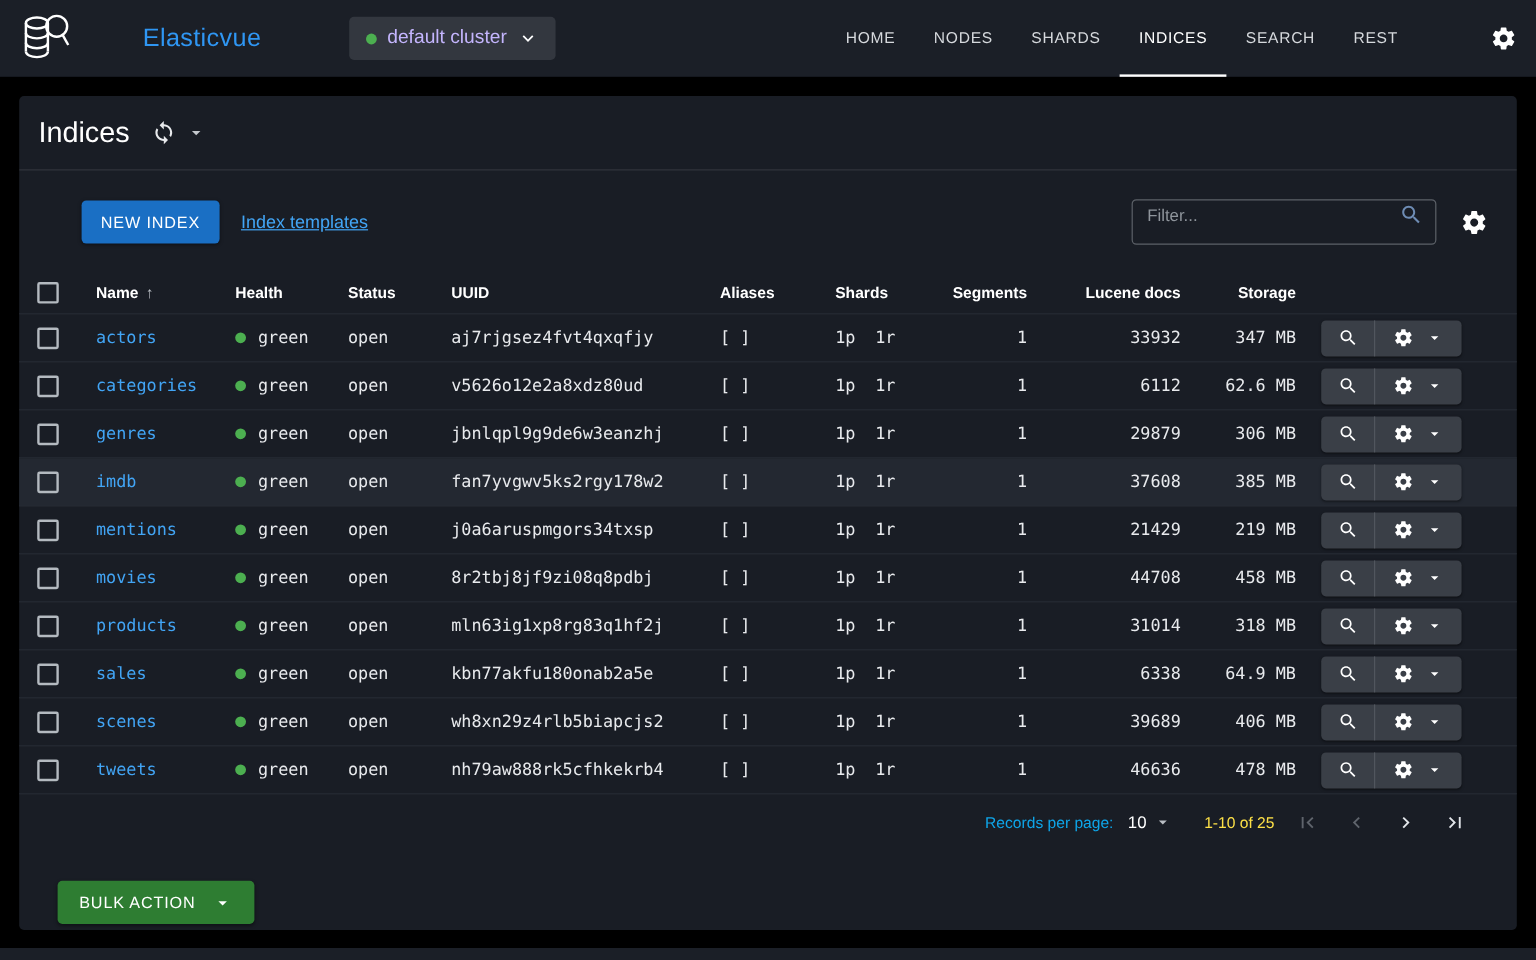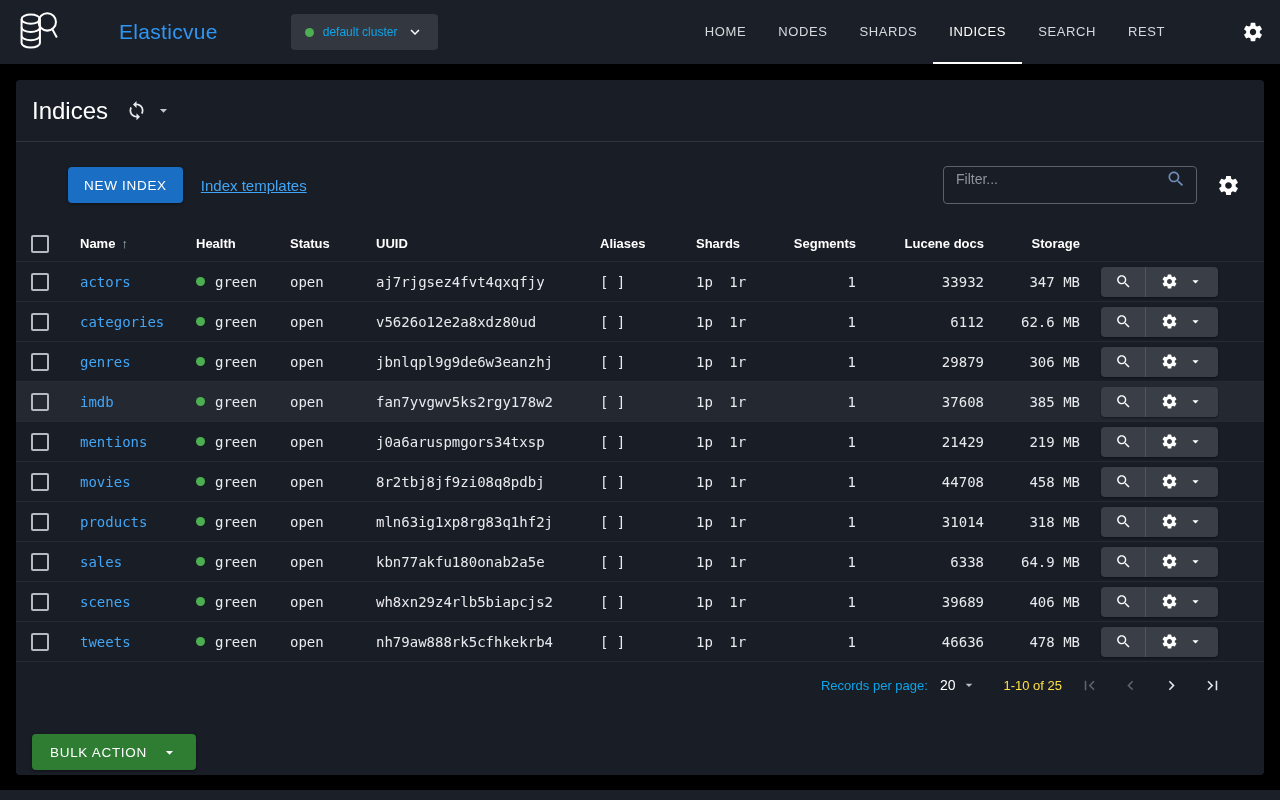--- a/index.html
+++ b/index.html
@@ -28,21 +28,21 @@
     height:64px; background:var(--navbar-bg);
     display:flex; align-items:center; padding:0 16px;
     box-shadow:0 2px 4px rgba(0,0,0,.5);
     position:relative; z-index:2;gap:47px;
   }
   .logo{ width:46px; height:46px; display:flex; align-items:center; justify-content:center; }
   .brand-name{ color:#2f96f3; font-size:21px; margin-left:10px; letter-spacing:.3px; }
   .cluster-btn{
     margin-left:26px; background:#33373f; border:none; border-radius:4px;
     height:36px; padding:0 14px; display:flex; align-items:center; gap:9px;
-    color:#0ea5e9; font-size:12px; cursor:pointer; font-family:inherit;
+    color:#c4b5fd; font-size:16px; cursor:pointer; font-family:inherit;
   }
   .dot{ width:9px; height:9px; border-radius:50%; background:var(--green); }
   .nav-items{ margin-left:auto; display:flex; align-items:stretch; height:64px; }
   .nav-item{
     display:flex; align-items:center; padding:0 16px; font-size:13px;
     letter-spacing:.6px; color:#d6d9dd; cursor:pointer; border-bottom:2px solid transparent;
     font-weight:500;
   }
   .nav-item.active{ color:#fff; border-bottom-color:#fff; }
   .nav-gear{ margin-left:14px; display:flex; align-items:center; cursor:pointer; }
@@ -122,20 +122,21 @@
   .pg-btn{ background:none; border:none; margin-left:14px; cursor:pointer; display:flex; padding:4px; }
   .pg-btn.disabled{ cursor:default; }
 
   
   .bulk-row{ padding:26px 16px 0 16px; }
   .bulk-btn{
     background:var(--bulk-green); color:#fff; border:none; border-radius:4px;
     height:36px; padding:0 18px; font-size:13.5px; font-weight:500; letter-spacing:.7px;
     cursor:pointer; font-family:inherit; display:flex; align-items:center; gap:14px;
     box-shadow:0 1px 3px rgba(0,0,0,.4);
+    margin-left:16px;
   }
 
   .app-footer{
     position:absolute; bottom:0; left:0; width:1280px; height:10px;
     background:var(--navbar-bg);
   }
 </style>
 </head>
 <body>
 
@@ -552,21 +553,21 @@
               </svg>
           </button>
         </div>
       </div>
     </div>
   </div>
 
   <div class="pagination">
     <span class="rpp-label">Records per page:</span>
     <span class="rpp-select">
-      <span class="rpp-value">20</span>
+      <span class="rpp-value">10</span>
       <svg width="16" height="16" viewBox="0 0 24 24" fill="#b9bec4">
           <path d="M7 10l5 5 5-5z"></path>
         </svg>
     </span>
     <span class="range-label">1-10 of 25</span>
     <button class="pg-btn disabled">
       <svg width="19" height="19" viewBox="0 0 24 24" fill="#5f646c">
           <path d="M18.41 16.59L13.82 12l4.59-4.59L17 6l-6 6 6 6zM6 6h2v12H6z"></path>
         </svg>
     </button>

